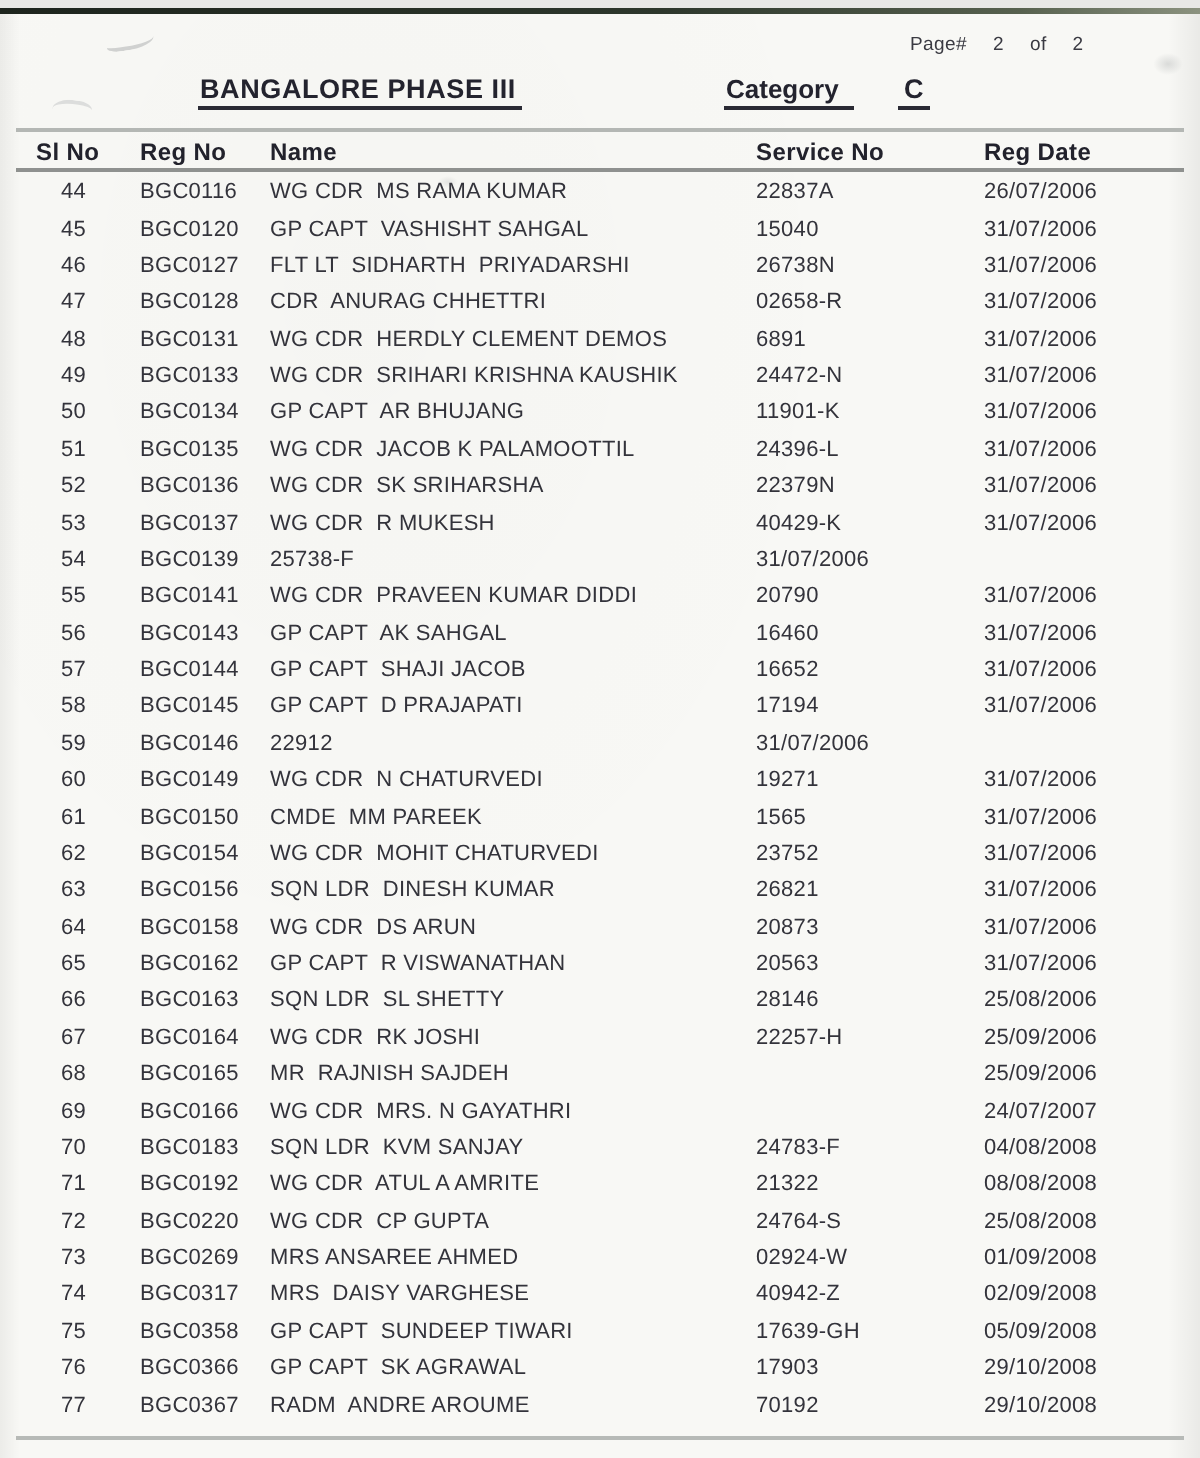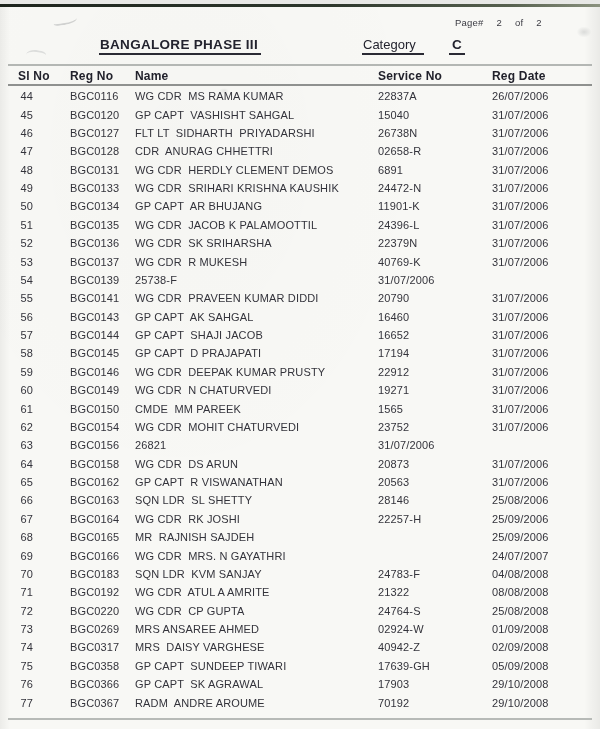--- a/index.html
+++ b/index.html
@@ -30,21 +30,21 @@
   .title{
     position:absolute;left:99px;top:0;
     font-size:13.5px;font-weight:bold;color:#23232e;
     letter-spacing:0.3px;
     border-bottom:2px solid #2a2a34;
     padding:0 3px 1px 1px;
     white-space:pre;
   }
   .cat-label{
     position:absolute;left:362px;top:0;
-    font-size:13px;font-weight:normal;color:#23232e;
+    font-size:13px;font-weight:bold;color:#23232e;
     border-bottom:2px solid #2a2a34;
     padding:0 8px 1px 1px;
     white-space:pre;
   }
   .cat-value{
     position:absolute;left:449px;top:0;
     font-size:13.5px;font-weight:bold;color:#23232e;
     border-bottom:2px solid #2a2a34;
     padding:0 3px 1px 3px;
   }
@@ -65,21 +65,21 @@
   .thead .h1{padding-left:18px;}
   .tbody{
     position:absolute;top:83px;left:0;width:600px;
   }
   .trow{
     height:18.38px;
     font-size:11px;color:#33333b;
     letter-spacing:0.15px;
   }
   .trow span{white-space:pre;overflow:hidden;}
-  .c1{text-align:right;padding-right:37px;}
+  .c1{text-align:right;padding-right:27px;}
   
   .smudge{position:absolute;pointer-events:none;}
   .sm1{left:53px;top:12px;width:24px;height:7px;border-bottom:2px solid rgba(90,95,100,0.25);border-radius:0 0 60% 30%;transform:rotate(-8deg);}
   .sm2{left:26px;top:46px;width:20px;height:9px;border-top:2px solid rgba(100,104,110,0.18);border-radius:50% 40% 0 0;transform:rotate(6deg);}
   .sm3{left:576px;top:22px;width:16px;height:12px;background:radial-gradient(ellipse,rgba(110,115,118,0.22),transparent 65%);}
   .sm4{left:219px;top:84px;width:10px;height:6px;background:radial-gradient(ellipse,rgba(110,115,118,0.14),transparent 70%);}
 </style>
 </head>
 <body>
 
@@ -177,21 +177,21 @@
     <span class="c2">BGC0136</span>
     <span class="c3">WG CDR  SK SRIHARSHA</span>
     <span class="c4">22379N</span>
     <span class="c5">31/07/2006</span>
   </div>
 
   <div class="trow grid-cols">
     <span class="c1">53</span>
     <span class="c2">BGC0137</span>
     <span class="c3">WG CDR  R MUKESH</span>
-    <span class="c4">40769-K</span>
+    <span class="c4">40429-K</span>
     <span class="c5">31/07/2006</span>
   </div>
 
   <div class="trow grid-cols">
     <span class="c1">54</span>
     <span class="c2">BGC0139</span>
     <span class="c4">25738-F</span>
     <span class="c5">31/07/2006</span>
   </div>
 
@@ -223,21 +223,20 @@
     <span class="c1">58</span>
     <span class="c2">BGC0145</span>
     <span class="c3">GP CAPT  D PRAJAPATI</span>
     <span class="c4">17194</span>
     <span class="c5">31/07/2006</span>
   </div>
 
   <div class="trow grid-cols">
     <span class="c1">59</span>
     <span class="c2">BGC0146</span>
-    <span class="c3">WG CDR  DEEPAK KUMAR PRUSTY</span>
     <span class="c4">22912</span>
     <span class="c5">31/07/2006</span>
   </div>
 
   <div class="trow grid-cols">
     <span class="c1">60</span>
     <span class="c2">BGC0149</span>
     <span class="c3">WG CDR  N CHATURVEDI</span>
     <span class="c4">19271</span>
     <span class="c5">31/07/2006</span>
@@ -255,20 +254,21 @@
     <span class="c1">62</span>
     <span class="c2">BGC0154</span>
     <span class="c3">WG CDR  MOHIT CHATURVEDI</span>
     <span class="c4">23752</span>
     <span class="c5">31/07/2006</span>
   </div>
 
   <div class="trow grid-cols">
     <span class="c1">63</span>
     <span class="c2">BGC0156</span>
+    <span class="c3">SQN LDR  DINESH KUMAR</span>
     <span class="c4">26821</span>
     <span class="c5">31/07/2006</span>
   </div>
 
   <div class="trow grid-cols">
     <span class="c1">64</span>
     <span class="c2">BGC0158</span>
     <span class="c3">WG CDR  DS ARUN</span>
     <span class="c4">20873</span>
     <span class="c5">31/07/2006</span>

